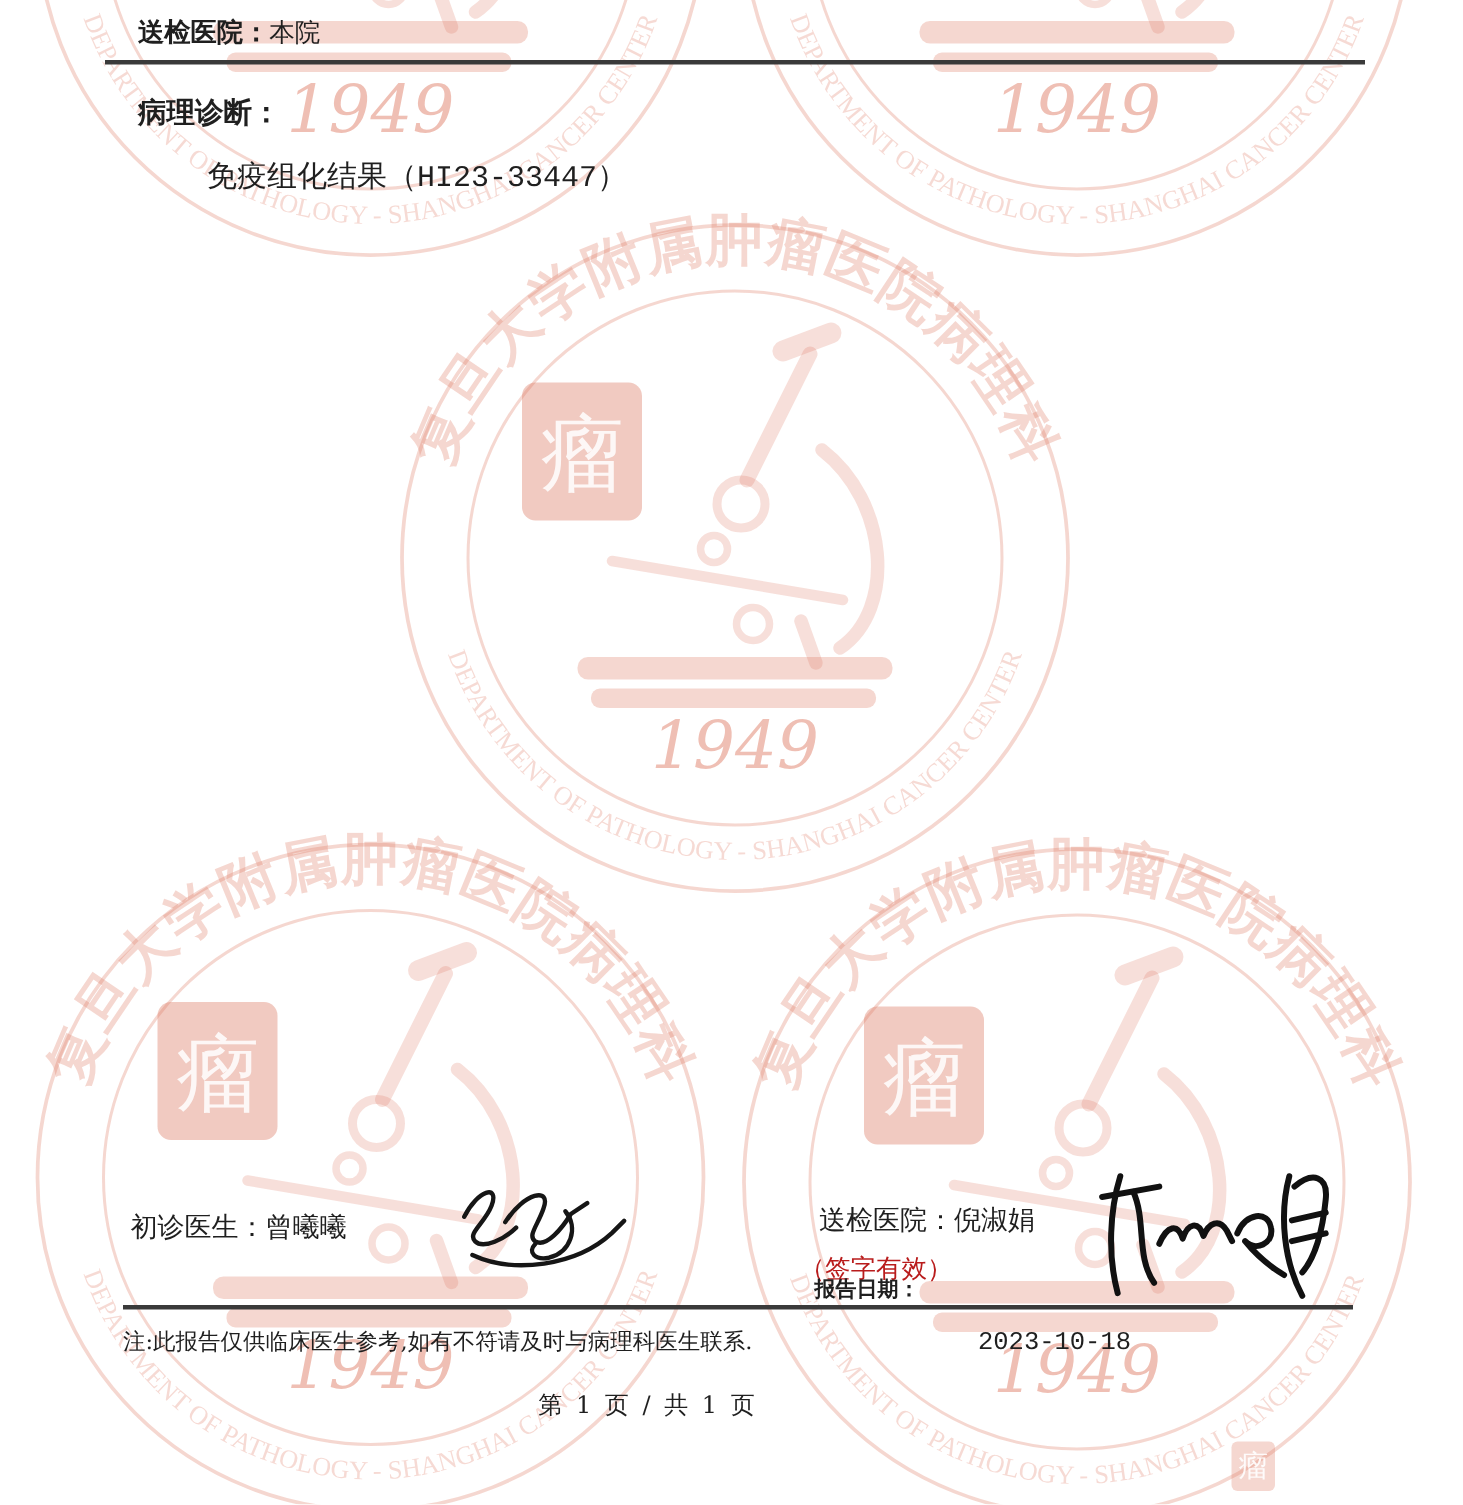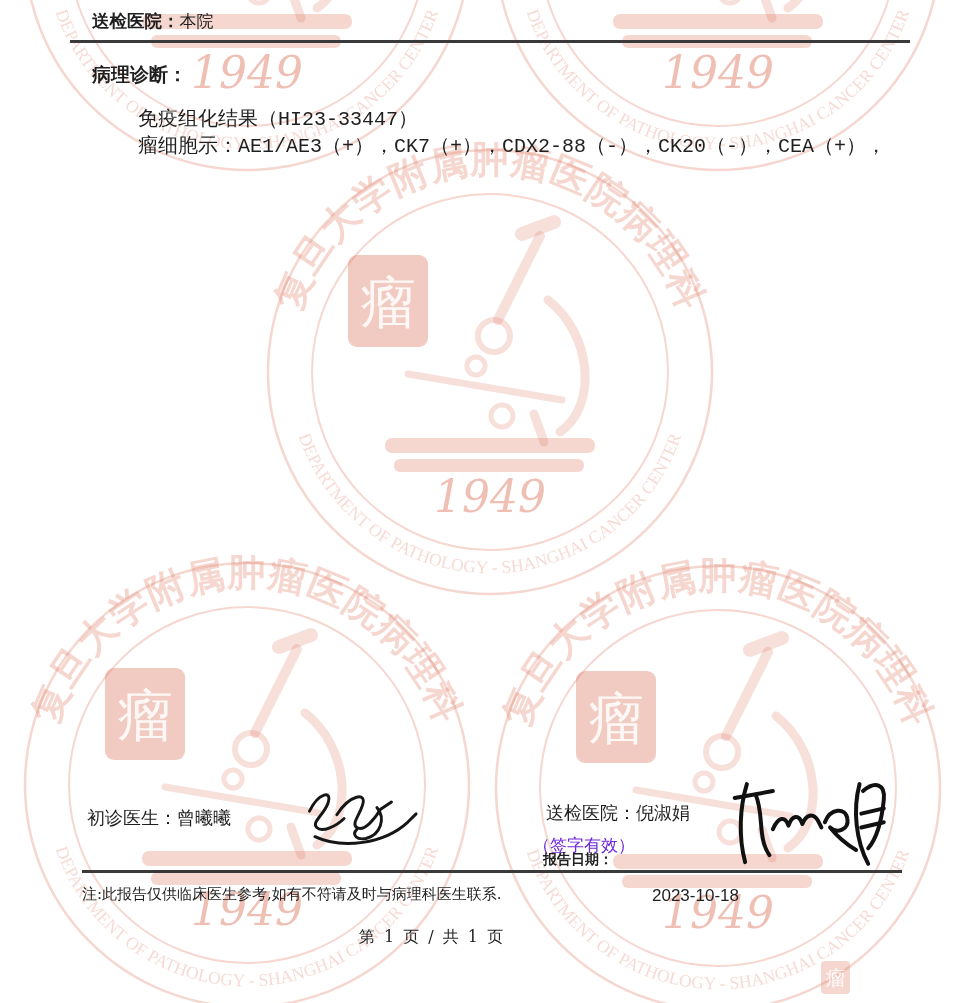--- a/index.html
+++ b/index.html
@@ -43,21 +43,21 @@
   .sig-svg { position:absolute; }
   .sig-1 { left:293px; top:782px; }
   .sig-2 { left:712px; top:772px; }
   .footer-note {
     position:absolute; left:82px; top:885px;
     font-family:"DejaVu Serif", serif; font-size:15px; white-space:nowrap;
   }
   .report-date-label { position:absolute; left:543px; top:851px; font-weight:bold; font-size:14px; white-space:nowrap; }
   .report-date-value {
     position:absolute; left:652px; top:886px;
-    font-family:Liberation Sans, sans-serif; font-size:17px; white-space:nowrap;
+    font-family:Liberation Mono, monospace; font-size:17px; white-space:nowrap;
   }
   .page-info {
     position:absolute; left:0; top:927px; width:864px; text-align:center;
     font-family:"DejaVu Serif", serif; font-size:16px; letter-spacing:2px;
   }
 </style>
 </head>
 <body>
 
 <div class="page">
@@ -120,41 +120,40 @@
     <div class="hdr-row">
       <span class="hdr-label">送检医院：</span><span class="hdr-value">本院</span>
     </div>
 
     <div class="rule rule-top"></div>
 
     <div class="section-title">病理诊断：</div>
 
     <div class="diag-body">
       <div>免疫组化结果（HI23-33447）</div>
-      <div>瘤细胞示：AE1/AE3（+），CK7（+），CDX2-88（-），CK20（-），CEA（+），</div>
     </div>
 
     <div class="doctor-label doc-first">
       <span>初诊医生：</span><span>曾曦曦</span>
     </div>
 
     <svg class="sig-svg sig-1" width="135" height="82" viewBox="0 0 140 90">
       <g stroke="#161616" stroke-width="3.2" fill="none" stroke-linecap="round" stroke-linejoin="round">
         <path d="M14 32 C 24 12 40 8 34 24 C 29 37 16 44 22 50 C 28 56 44 48 52 40"></path>
         <path d="M44 36 C 58 14 78 10 72 26 C 68 38 60 46 66 50 C 74 55 86 40 92 30 L 104 22"></path>
         <path d="M88 28 C 98 40 92 58 76 62 C 66 64 60 58 66 52"></path>
         <path d="M20 60 C 50 74 96 68 122 44 L 131 35"></path>
       </g>
     </svg>
 
     <div class="doctor-label doc-review">
       <span>送检医院：</span><span>倪淑娟</span>
     </div>
 
-    <div class="sign-valid" style="color:#6d28d9">（签字有效）</div>
+    <div class="sign-valid" style="color:#b91c1c">（签字有效）</div>
 
     <svg class="sig-svg sig-2" width="198" height="104" viewBox="0 0 200 120">
       <g stroke="#111111" stroke-width="4.6" fill="none" stroke-linecap="round" stroke-linejoin="round">
         <path d="M26 14 C 18 40 16 74 24 104"></path>
         <path d="M12 30 L 56 22"></path>
         <path d="M36 26 C 46 48 38 76 52 96"></path>
         <path d="M56 66 C 62 52 70 50 74 62 C 78 50 86 48 90 60 C 94 50 102 46 108 56 L 112 64"></path>
         <path d="M116 58 C 122 42 140 40 142 54 C 144 66 130 72 122 64 C 130 74 142 84 152 90"></path>
         <path d="M156 14 C 148 44 152 80 166 106"></path>
         <path d="M160 22 C 174 10 186 14 184 32 C 182 52 178 74 166 88"></path>

